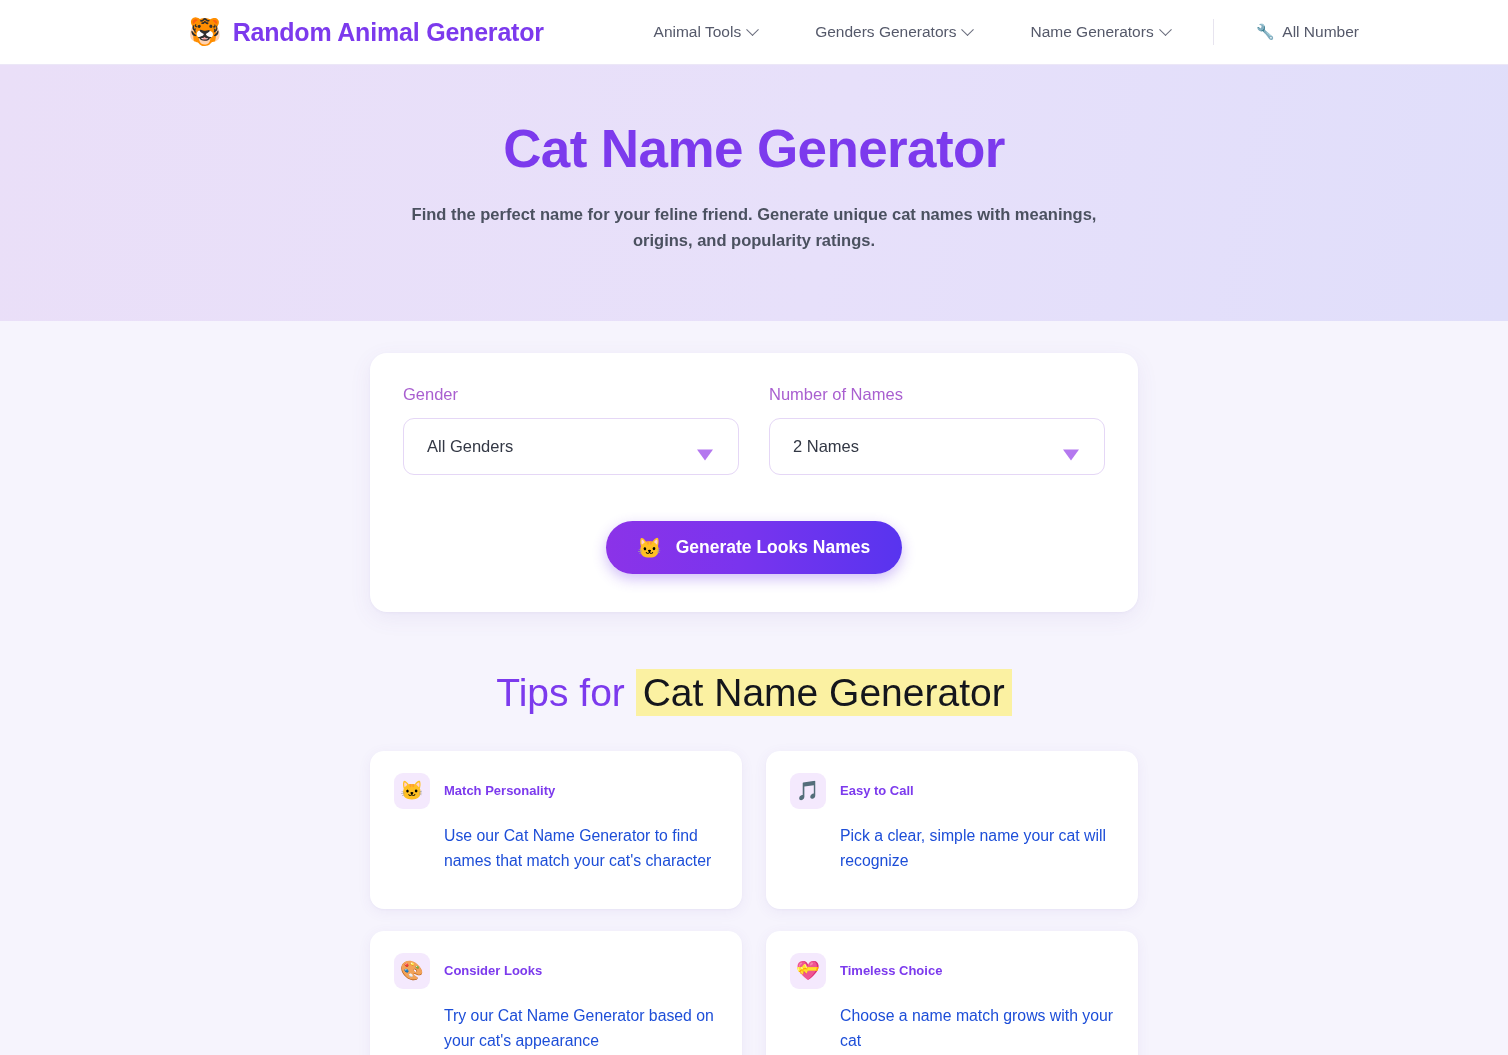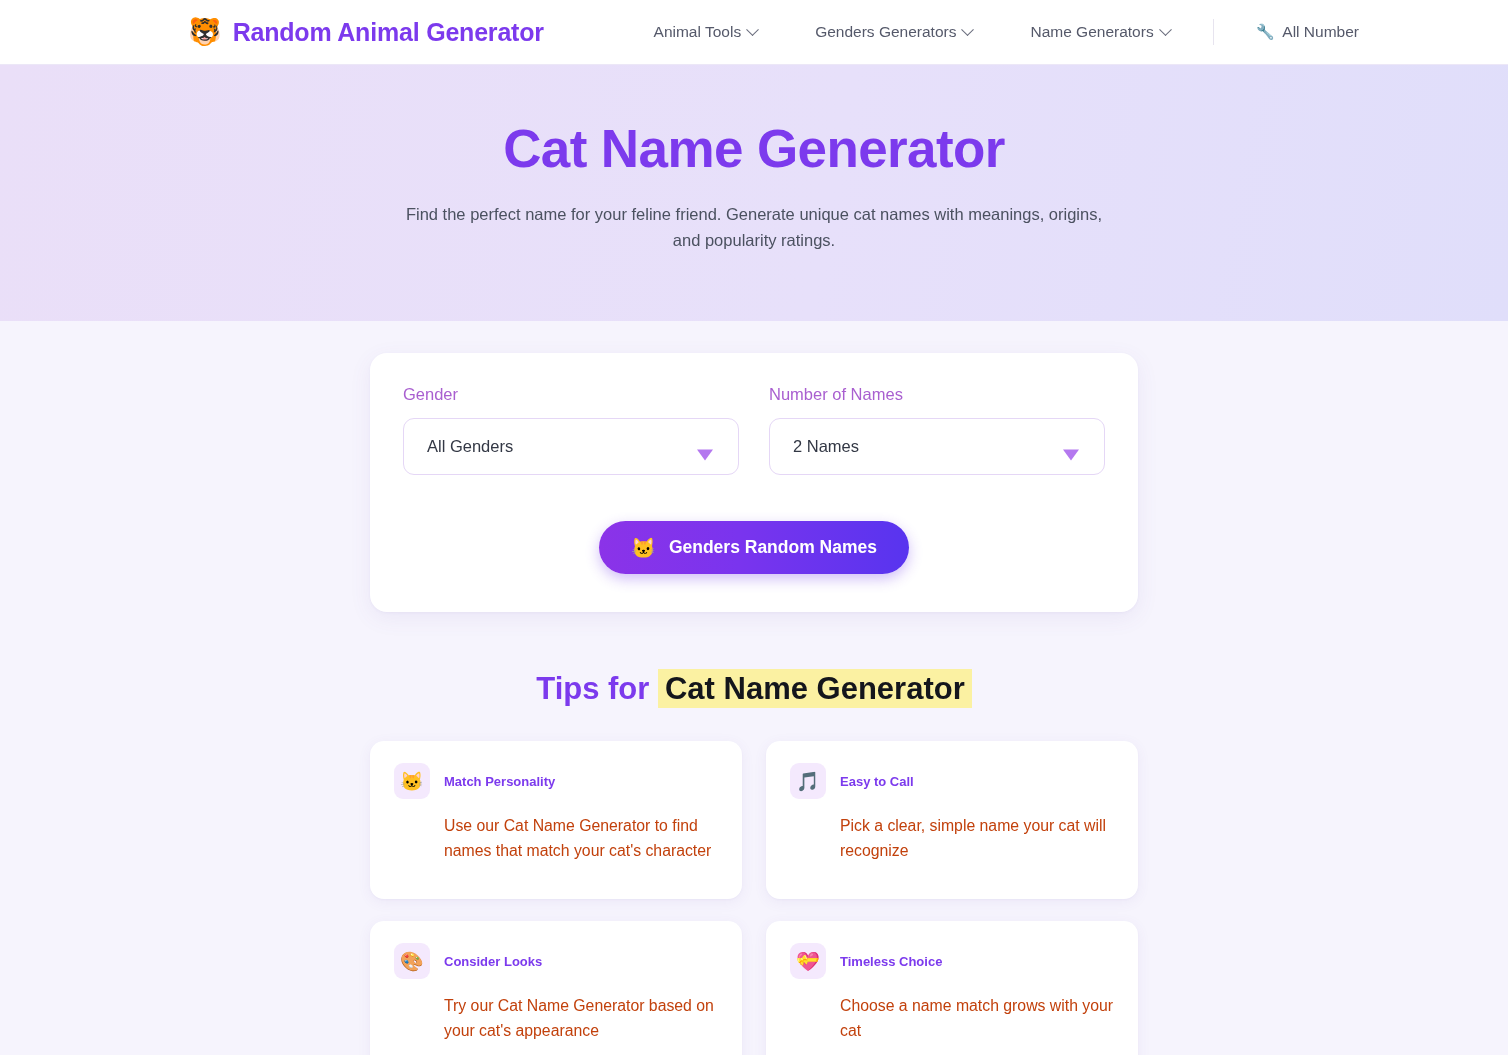--- a/index.html
+++ b/index.html
@@ -99,20 +99,21 @@
     letter-spacing: -0.6px;
     line-height: 1.12;
   }
   .hero-sub {
     margin-top: 24px;
     width: 700px;
     text-align: center;
     font-size: 16.5px;
     line-height: 1.55;
     color: #4b5160;
+    font-weight: bold;
   }
 
   
   .page-body {
     background: #f6f4fd;
     min-height: 400px;
     padding-top: 32px;
   }
   .gen-card {
     width: 768px;
@@ -186,22 +187,22 @@
     font-weight: bold;
     cursor: pointer;
     box-shadow: 0 5px 14px rgba(108, 52, 232, 0.32);
   }
   .gen-btn-emoji { font-size: 20px; }
 
   
   .tips-heading {
     text-align: center;
     margin-top: 58px;
-    font-size: 31px;
-    font-weight: bold;
+    font-size: 39px;
+    font-weight: normal;
     line-height: 1.2;
   }
   .tips-heading .tips-for { color: #7c3aed; }
   .tips-heading .tips-topic {
     color: #14161c;
     background: #fbf1a2;
     padding: 2px 7px;
   }
 
   .tips-grid {
@@ -236,21 +237,21 @@
   .tip-title {
     font-size: 13px;
     font-weight: bold;
     color: #7c3aed;
   }
   .tip-text {
     margin-top: 15px;
     margin-left: 50px;
     font-size: 15.8px;
     line-height: 1.57;
-    color: #c2410c;
+    color: #1d4ed8;
   }
 </style>
 </head>
 <body>
 
 <header class="site-header">
   <a class="brand">
     <span class="brand-logo">🐯</span>
     <span class="brand-name">Random Animal Generator</span>
   </a>
@@ -304,21 +305,21 @@
           </div>
           <span class="select-arrow"></span>
         </div>
       </div>
 
     </div>
 
     <div class="gen-btn-wrap">
       <button class="gen-btn">
         <span class="gen-btn-emoji">🐱</span>
-        <span>Genders Random Names</span>
+        <span>Generate Looks Names</span>
       </button>
     </div>
   </section>
 
   <h2 class="tips-heading">
     <span class="tips-for">Tips for </span><span class="tips-topic">Cat Name Generator</span>
   </h2>
 
   <div class="tips-grid">
 

